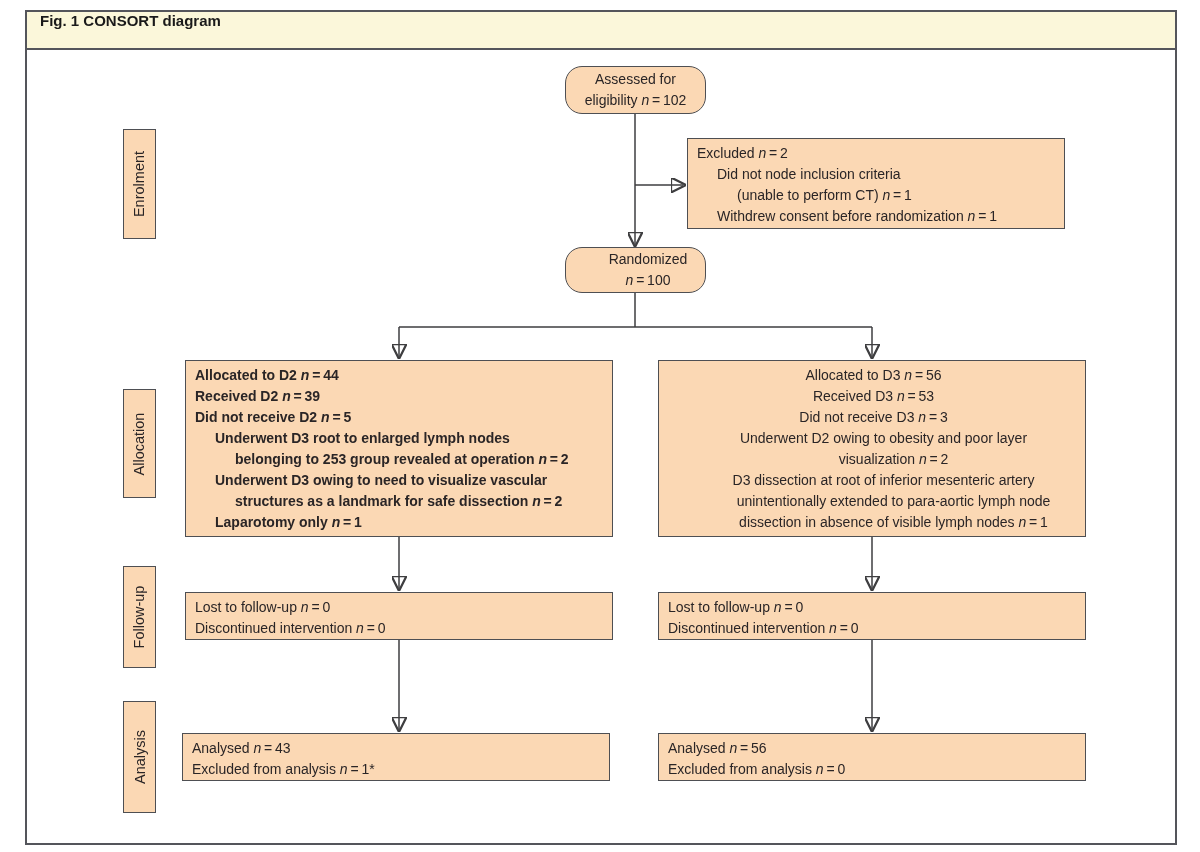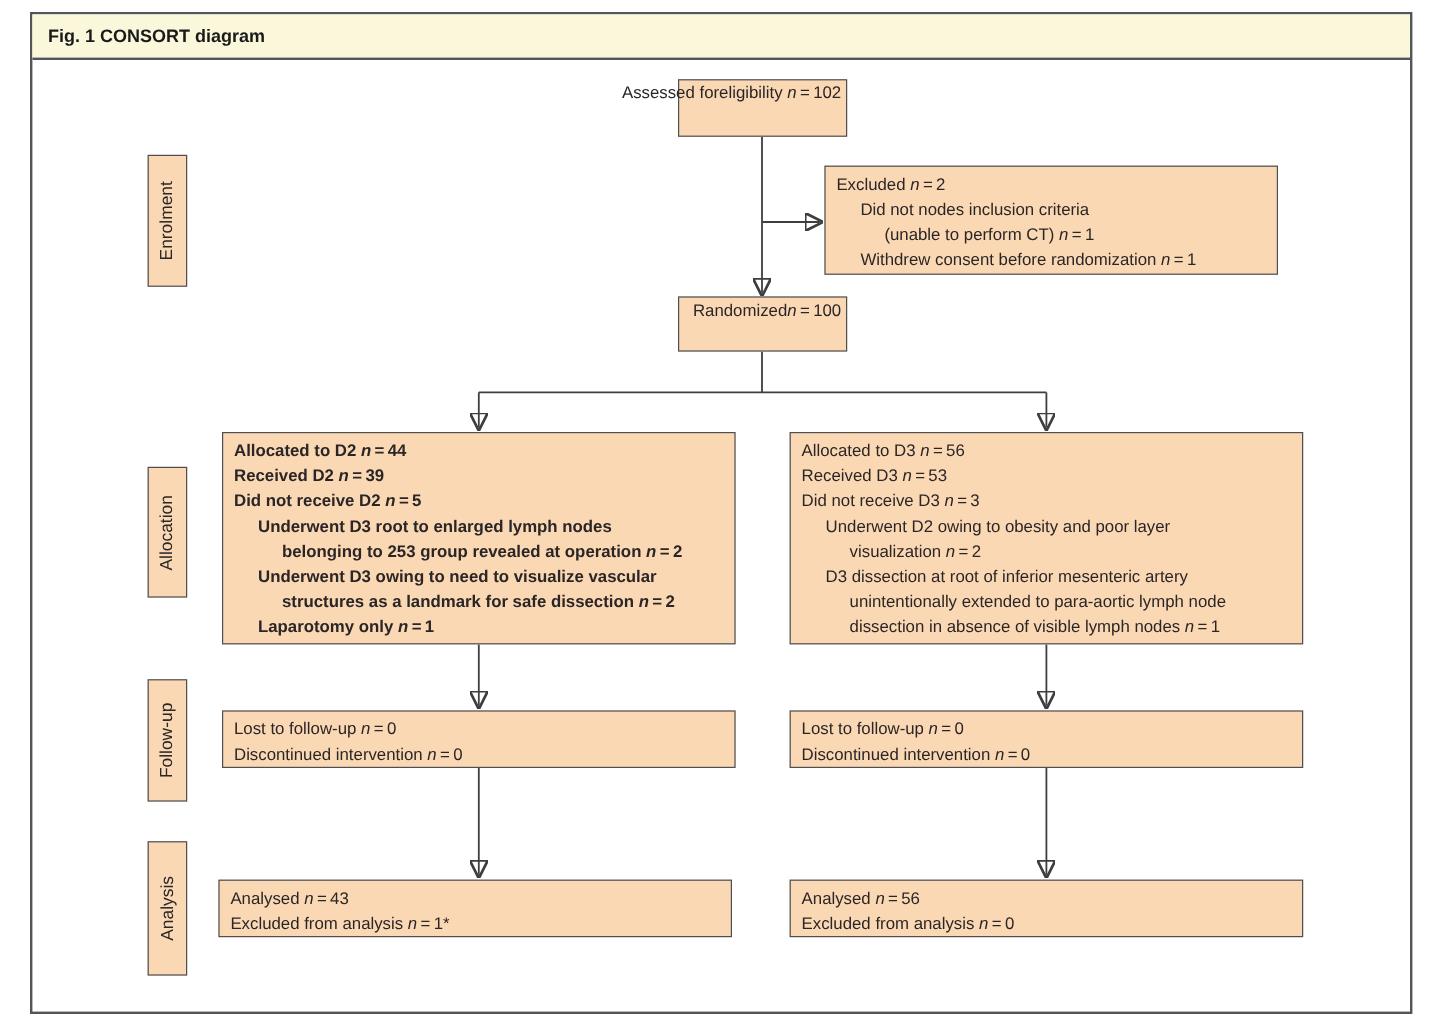--- a/index.html
+++ b/index.html
@@ -12,47 +12,47 @@
 
   .frame {
     position:absolute; left:25px; top:10px;
     width:1148px; height:831px;
     border:2px solid #54555b; background:#ffffff;
     box-sizing:content-box;
   }
   .titlebar {
     height:36px; background:#fbf7da;
     border-bottom:2px solid #54555b;
-    display:flex; align-items:center;
+    display:flex; align-items:flex-start;
     padding:0 13px;
     font-size:15px; font-weight:bold; color:#1a1a1a;
   }
 
   .node {
     position:absolute;
     background:#fbd8b4;
     border:1.5px solid #4e4f53;
     box-sizing:border-box;
     font-size:14px; line-height:21px;
     padding:4px 6px 2px 9px;
     color:#2a2526;
   }
   .node.center {
-    display:flex; flex-direction:row; justify-content:flex-end;
-    text-align:center; padding:0 4px;
+    display:flex; flex-direction:column; justify-content:center;
+    text-align:center; padding:0 4px;border-radius:17px;
   }
   .line { white-space:nowrap; }
   .indent-1 { padding-left:20px; }
   .indent-2 { padding-left:40px; }
 
   #box-assessed   { left:565px; top:66px;  width:141px; height:48px; }
   #box-excluded   { left:687px; top:138px; width:378px; height:91px; }
   #box-randomized { left:565px; top:247px; width:141px; height:46px;padding-left:29px; }
   #box-alloc-d2   { left:185px; top:360px; width:428px; height:177px;font-weight:bold; }
-  #box-alloc-d3   { left:658px; top:360px; width:428px; height:177px; }
+  #box-alloc-d3   { left:658px; top:360px; width:428px; height:177px;text-align:center; }
   #box-fu-d2      { left:185px; top:592px; width:428px; height:48px; }
   #box-fu-d3      { left:658px; top:592px; width:428px; height:48px; }
   #box-an-d2      { left:182px; top:733px; width:428px; height:48px; }
   #box-an-d3      { left:658px; top:733px; width:428px; height:48px; }
 
   .stage {
     position:absolute; left:123px; width:33px;
     background:#fbd8b4; border:1.5px solid #4e4f53;
     box-sizing:border-box;
     display:flex; align-items:center; justify-content:center;
@@ -114,21 +114,21 @@
   <div class="stage" id="stage-analysis">
     <span>Analysis</span>
   </div>
 
   <div class="node center" id="box-assessed">
       <div class="line">Assessed for</div>
       <div class="line">eligibility <i>n</i> = 102</div>
     </div>
   <div class="node" id="box-excluded">
       <div class="line">Excluded <i>n</i> = 2</div>
-      <div class="line indent-1">Did not nodes inclusion criteria</div>
+      <div class="line indent-1">Did not node inclusion criteria</div>
       <div class="line indent-2">(unable to perform CT) <i>n</i> = 1</div>
       <div class="line indent-1">Withdrew consent before randomization <i>n</i> = 1</div>
     </div>
   <div class="node center" id="box-randomized">
       <div class="line">Randomized</div>
       <div class="line"><i>n</i> = 100</div>
     </div>
   <div class="node" id="box-alloc-d2">
       <div class="line">Allocated to D2 <i>n</i> = 44</div>
       <div class="line">Received D2 <i>n</i> = 39</div>

